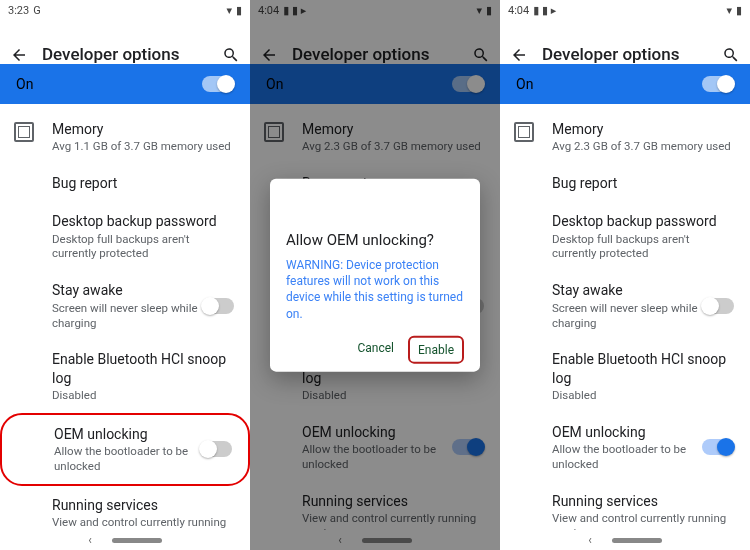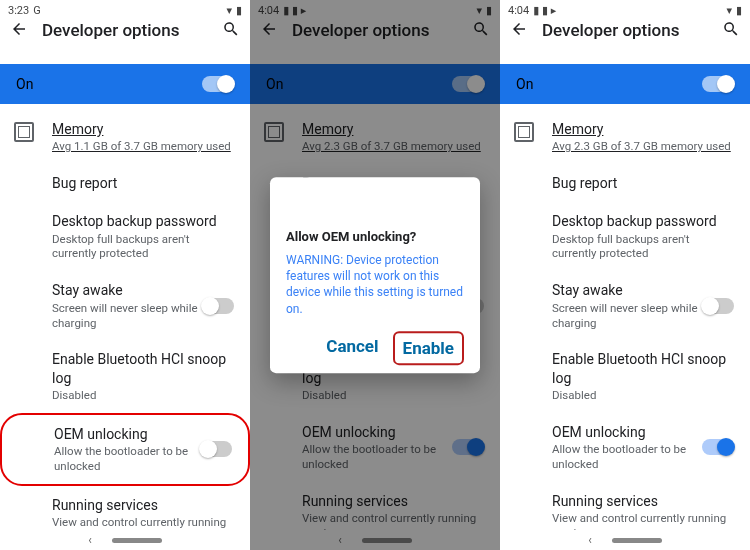--- a/index.html
+++ b/index.html
@@ -5,48 +5,48 @@
   * { box-sizing: border-box; margin: 0; padding: 0; }
   body {
     width: 750px; height: 550px;
     font-family: Roboto, "Segoe UI", Arial, sans-serif;
     background: #fff; display: flex; overflow: hidden;
     font-size: 13px; color: #202124;
   }
   .pane { width: 292px; height: 550px; position: relative; background: #fff; overflow: hidden; }
   .statusbar { height: 20px; display: flex; align-items: center; justify-content: space-between; padding: 0 8px; font-size: 11px; color: #444; }
   .sb-left, .sb-right { display: flex; gap: 4px; align-items: center; }
-  .appbar { height: 44px; display: flex; align-items: flex-start; padding: 0 10px; gap: 14px; }
+  .appbar { height: 44px; display: flex; align-items: flex-end; padding: 0 10px; gap: 14px; }
   .appbar .title { flex: 1; font-size: 17px; font-weight: 500; }
   .bluebar { background: #1a73e8; color: #000000; height: 40px; display: flex; align-items: center; padding: 0 16px; font-size: 14px; }
   .bluebar .sw { margin-left: auto; }
   .content { padding: 6px 0 0 0; height: calc(100% - 124px); overflow: hidden; }
   .row { padding: 10px 16px 10px 52px; position: relative; display: flex; align-items: center; }
-  .row.withicon { padding-left: 52px; text-decoration: underline; }
+  .row.withicon { padding-left: 52px; }
   .row .icon { position: absolute; left: 14px; top: 12px; width: 20px; height: 20px; }
   .row .txt { flex: 1; }
   .row .pri { font-size: 14px; color: #202124; line-height: 1.3; }
   .row .sec { font-size: 11.5px; color: #5f6368; line-height: 1.3; margin-top: 1px; }
   .sw { width: 32px; height: 16px; border-radius: 10px; background: #ccc; position: relative; flex: none; }
   .sw::after { content: ""; position: absolute; width: 18px; height: 18px; border-radius: 50%; background: #fff; top: -1px; left: -1px; box-shadow: 0 1px 2px rgba(0,0,0,.3); }
   .sw.on { background: #aecbfa; }
   .sw.on::after { left: 15px; background: #1a73e8; }
   .sw.white { background: rgba(255,255,255,.6); }
   .sw.white::after { background: #fff; left: 15px; }
   .navbar { position: absolute; bottom: 0; left: 0; right: 0; height: 20px; display: flex; justify-content: center; align-items: center; gap: 20px; }
   .navpill { width: 50px; height: 5px; background: #888; border-radius: 4px; }
   .chip { width: 16px; height: 16px; border: 2px solid #5f6368; border-radius: 2px; position: relative; }
   .chip::after { content: ""; position: absolute; inset: 2px; border: 1px solid #5f6368; }
   .circle-highlight { border: 2px solid #e30000; border-radius: 22px; }
   .dim { position: absolute; inset: 0; background: rgba(0,0,0,.45); }
   .dialog { position: absolute; left: 50%; top: 50%; transform: translate(-50%,-50%); width: 210px; background: #fff; border-radius: 6px; padding: 16px 16px 8px; box-shadow: 0 8px 24px rgba(0,0,0,.3); }
-  .dialog .dtitle { font-size: 13px; font-weight: 700; margin-bottom: 8px; margin-top: 36px; }
+  .dialog .dtitle { font-size: 15px; font-weight: 400; margin-bottom: 8px; margin-top: 36px; }
   .dialog .dbody { font-size: 12px; color: #3b82f6; line-height: 1.35; }
   .dialog .dactions { display: flex; justify-content: flex-end; gap: 6px; margin-top: 14px; }
-  .dialog .dbtn { color: #0369a1; font-size: 17px; font-weight: 700; padding: 5px 8px; cursor: pointer; }
+  .dialog .dbtn { color: #14532d; font-size: 12px; font-weight: 400; padding: 5px 8px; cursor: pointer; }
   .dbtn.enable { border: 2px solid #b91c1c; border-radius: 6px; }
   svg { display: block; }
 </style>
 </head>
 <body>
 
 <div class="pane">
   <div class="statusbar">
     <div class="sb-left">
         <span>3:23</span>

